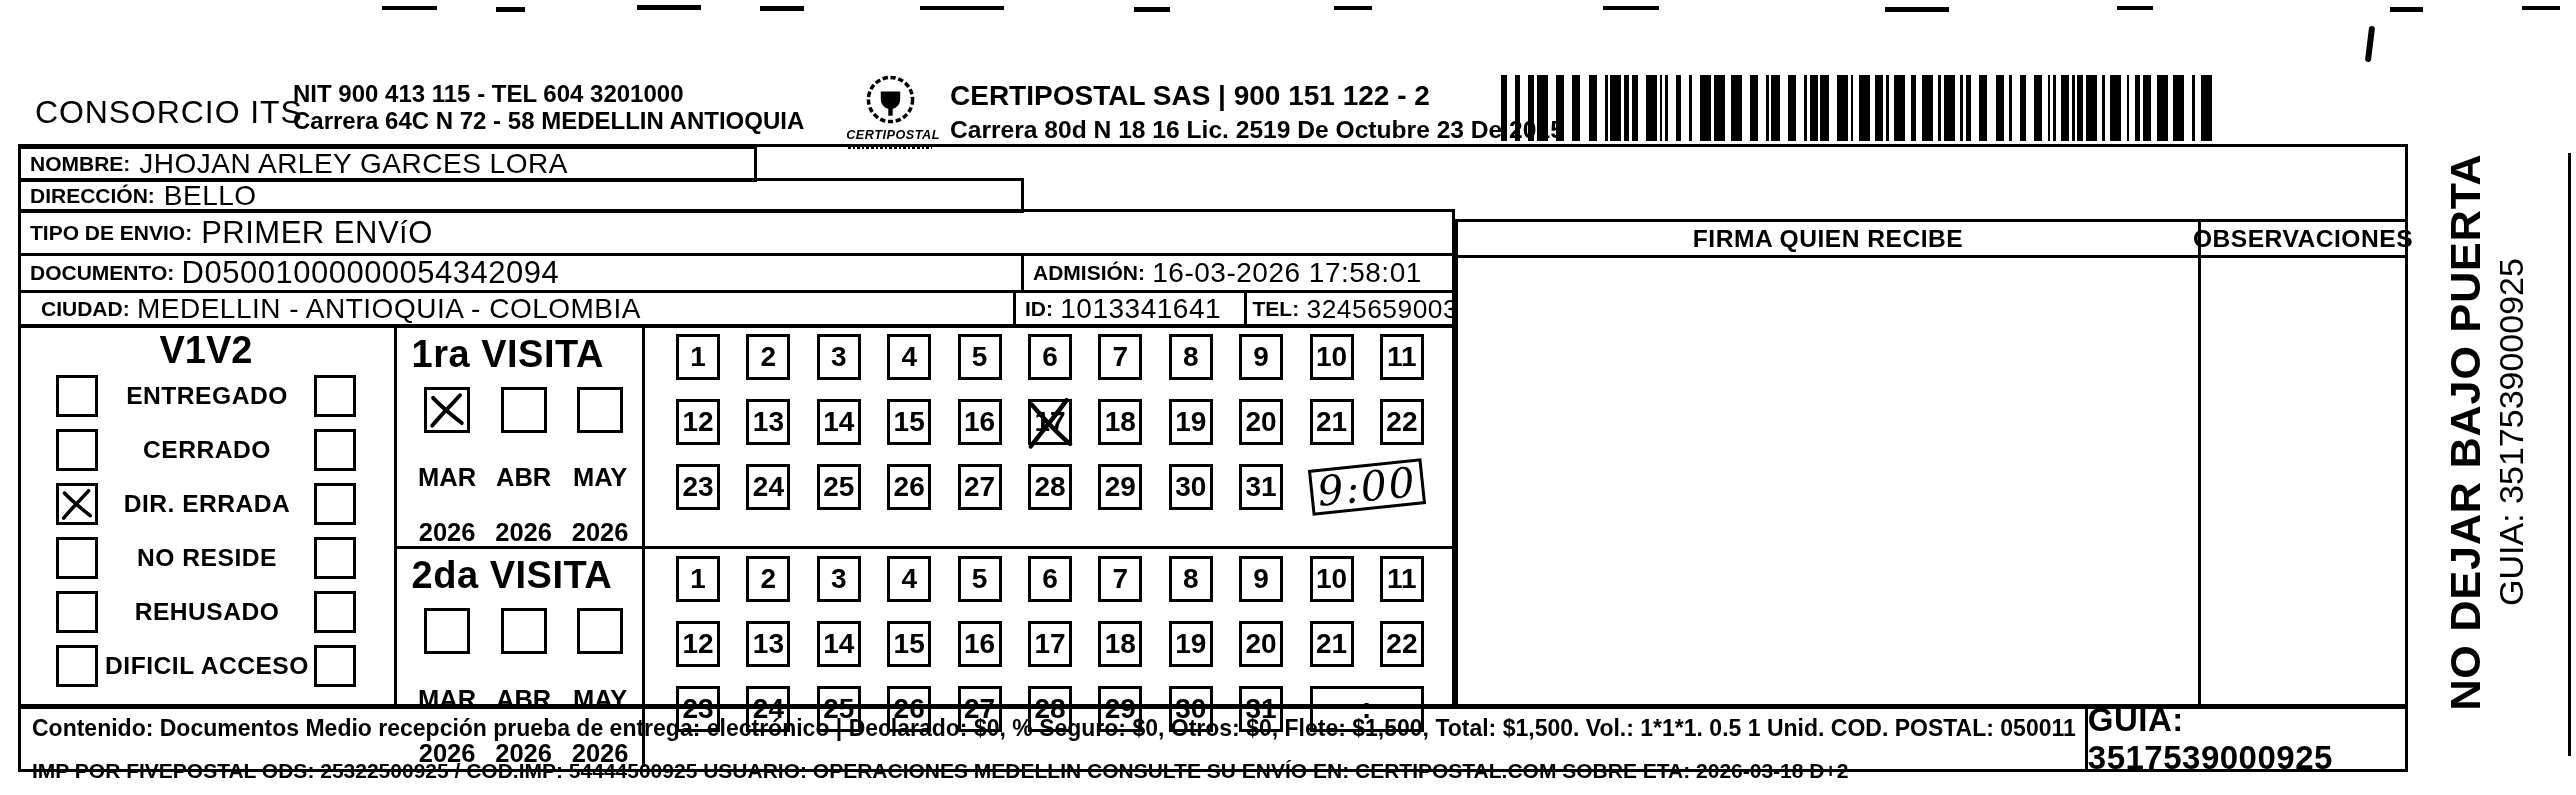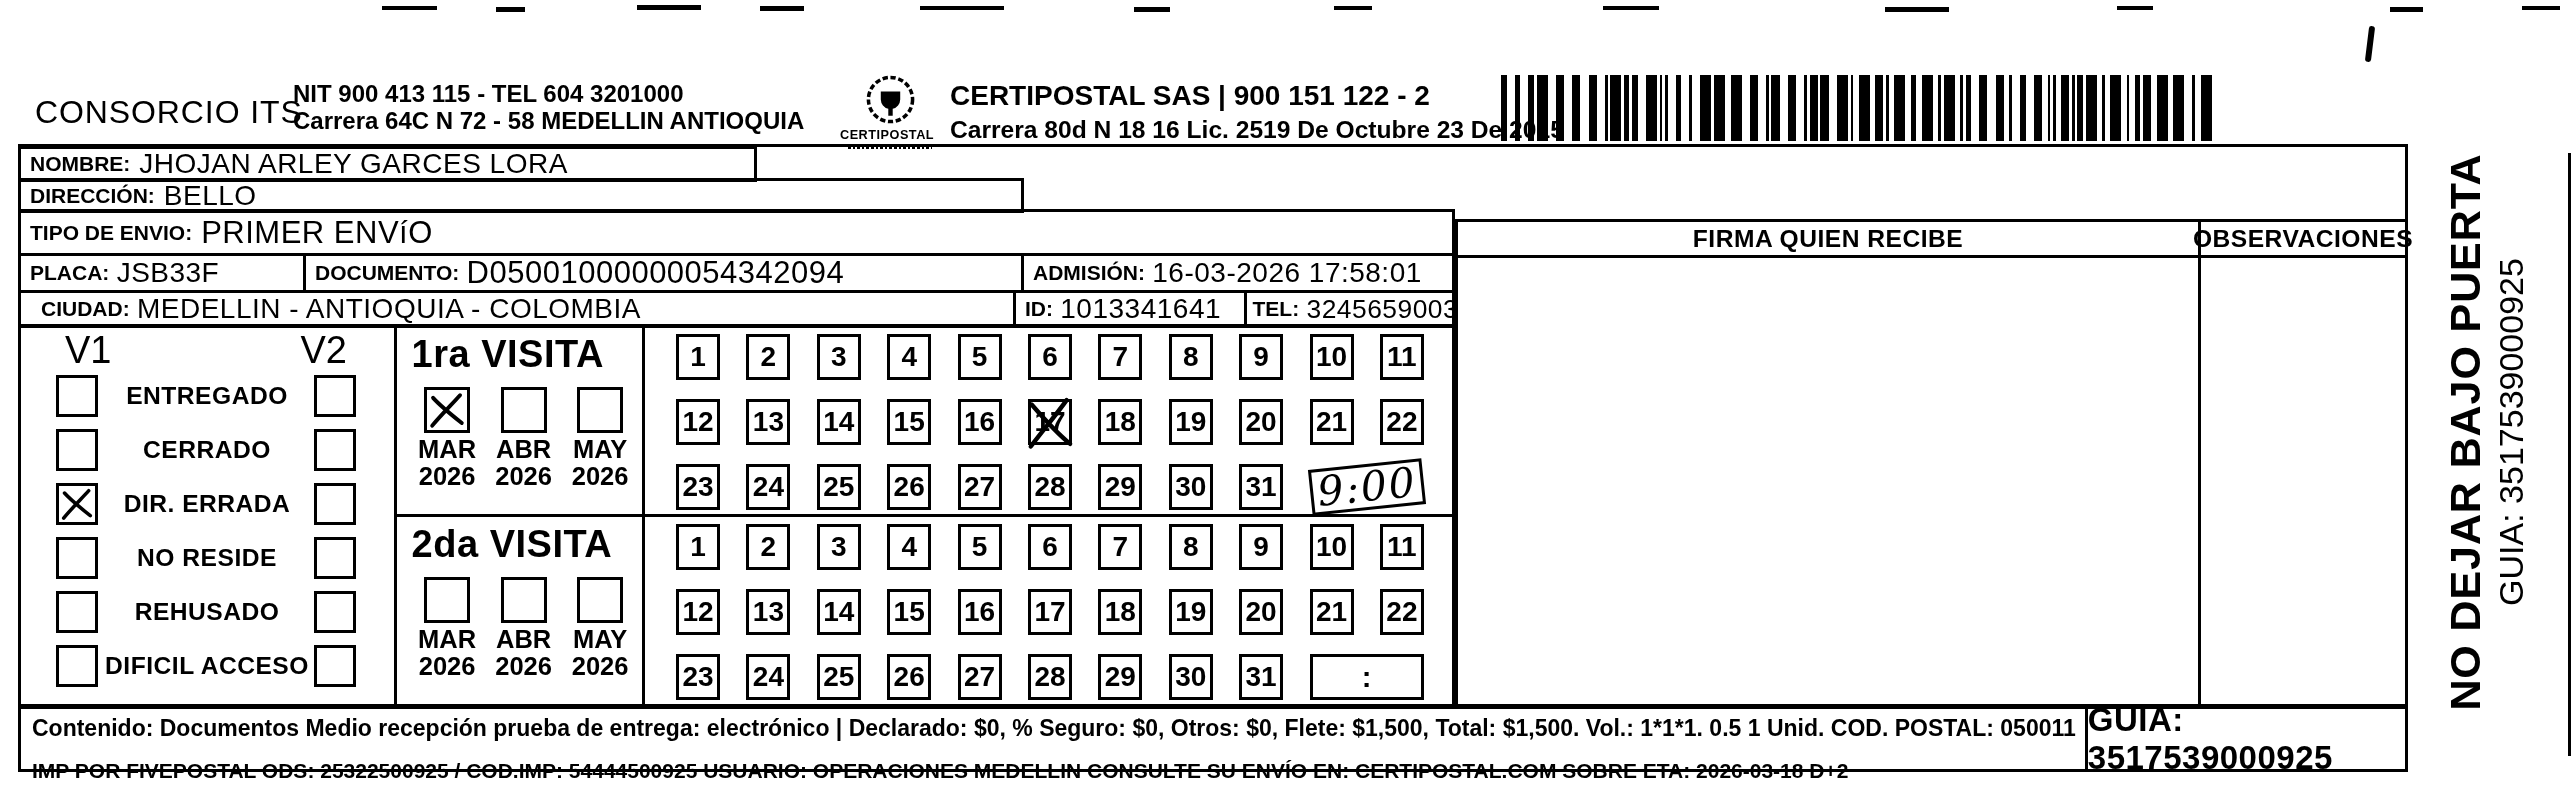--- a/index.html
+++ b/index.html
@@ -14,21 +14,21 @@
   .row{display:flex;align-items:center;padding-left:9px;gap:9px;}
   .lbl{font-weight:bold;font-size:21px;white-space:nowrap;}
   .val{font-weight:normal;font-size:28px;white-space:nowrap;letter-spacing:0.5px;}
   .val.big{font-size:31px;}
   .cell{display:flex;align-items:center;padding-left:9px;gap:7.3px;box-sizing:border-box;height:100%;}
   .bdr-r{border-right:3.6px solid #000;}
 
   
   .company-name{left:35px;top:94px;font-size:32px;letter-spacing:0.9px;}
   .company-info{left:293px;top:80px;font-size:24px;font-weight:bold;line-height:27px;}
-  .logo-wrap{left:840px;top:73px;width:100px;text-align:left;}
+  .logo-wrap{left:840px;top:73px;width:100px;text-align:right;font-style:italic;}
   .logo-circle{width:53px;height:53px;margin:0 auto;}
   .logo-caption{font-size:12.7px;font-weight:bold;letter-spacing:0.5px;margin-top:1.8px;}
   .logo-smudge{width:84px;height:4.6px;margin:2.7px auto 0;
     background:repeating-linear-gradient(90deg,#000 0 2.7px,transparent 2.7px 4.6px);}
   .postal-info{left:950px;top:80px;}
   .postal-line1{font-size:28px;font-weight:bold;}
   .postal-line2{font-size:24.6px;font-weight:bold;margin-top:3.6px;}
   .barcode{left:1501px;top:75px;width:712px;height:66px;display:flex;align-items:stretch;overflow:hidden;}
   .bar{background:#000;height:100%;flex:none;}
 
@@ -44,32 +44,32 @@
   .c-placa{width:285px;}
   .c-documento{flex:1;}
   .c-admision{width:428px;}
   .c-ciudad{flex:1;padding-left:20px;}
   .c-id{width:231px;}
   .c-tel{width:205px;padding-left:5.5px;}
 
   
   .check-area{left:18px;top:324px;width:1437px;height:383px;display:flex;}
   .vv-panel{width:376px;border-right:3.6px solid #000;box-sizing:border-box;display:flex;flex-direction:column;}
-  .vv-head{display:flex;justify-content:space-between;padding:1.8px 47px 0 44px;font-size:38px;font-weight:normal;height:40px;}
+  .vv-head{display:flex;justify-content:center;padding:1.8px 47px 0 44px;font-size:38px;font-weight:bold;height:40px;}
   .status-rows{flex:1;display:grid;grid-template-rows:repeat(6,1fr);padding:0 36px 11px 35px;}
   .status-row{display:grid;grid-template-columns:44px 1fr 44px;align-items:center;}
   .cb{width:42px;height:42px;border:3.6px solid #000;box-sizing:border-box;position:relative;}
   .status-label{text-align:center;font-size:24.6px;font-weight:bold;letter-spacing:0.5px;}
   .right-visits{flex:1;display:flex;flex-direction:column;}
   .visit-row{flex:1;display:flex;box-sizing:border-box;}
   .visit-row.first{border-bottom:3.6px solid #000;}
   .visit-panel{width:248px;border-right:3.6px solid #000;box-sizing:border-box;padding:5.5px 0 0 14.6px;}
   .visit-title{font-size:38px;font-weight:bold;letter-spacing:0.5px;}
   .months{display:flex;gap:5.5px;margin-top:11px;}
-  .month{width:71px;display:flex;flex-direction:column;align-items:center;}
+  .month{width:71px;display:flex;flex-direction:column;align-items:center;gap:28px;}
   .mcb{width:46px;height:46px;border:3.6px solid #000;box-sizing:border-box;position:relative;}
   .mlab{font-size:25.5px;font-weight:bold;margin-top:4.6px;line-height:25.5px;}
   .myear{font-size:25.5px;font-weight:bold;line-height:27px;}
   .day-area{flex:1;padding:7.3px 0 0 31px;}
   .day-grid{display:grid;grid-template-columns:repeat(11,44px);column-gap:26.4px;row-gap:19px;}
   .day{width:44px;height:46px;border:3.6px solid #000;box-sizing:border-box;display:flex;align-items:center;
        justify-content:center;font-size:28px;font-weight:bold;position:relative;}
   .dayx{position:absolute;inset:-9px;pointer-events:none;}
   .dayx svg,.cb svg,.mcb svg{width:100%;height:100%;display:block;}
   .timebox{grid-column:span 2;width:114px;height:46px;border:3.6px solid #000;box-sizing:border-box;
@@ -213,24 +213,20 @@
 </div>
 <div class="box row r-direccion">
   <span class="lbl">DIRECCIÓN:</span>
   <span class="val">BELLO</span>
 </div>
 <div class="box row r-tipo">
   <span class="lbl">TIPO DE ENVIO:</span>
   <span class="val big">PRIMER ENVíO</span>
 </div>
 <div class="box r-placa" style="display:flex;">
-  <div class="cell bdr-r c-placa">
-    <span class="lbl">PLACA:</span>
-    <span class="val">JSB33F</span>
-  </div>
   <div class="cell bdr-r c-documento">
     <span class="lbl">DOCUMENTO:</span>
     <span class="val big">D05001000000054342094</span>
   </div>
   <div class="cell c-admision">
     <span class="lbl">ADMISIÓN:</span>
     <span class="val">16-03-2026 17:58:01</span>
   </div>
 </div>
 <div class="box r-ciudad" style="display:flex;">

